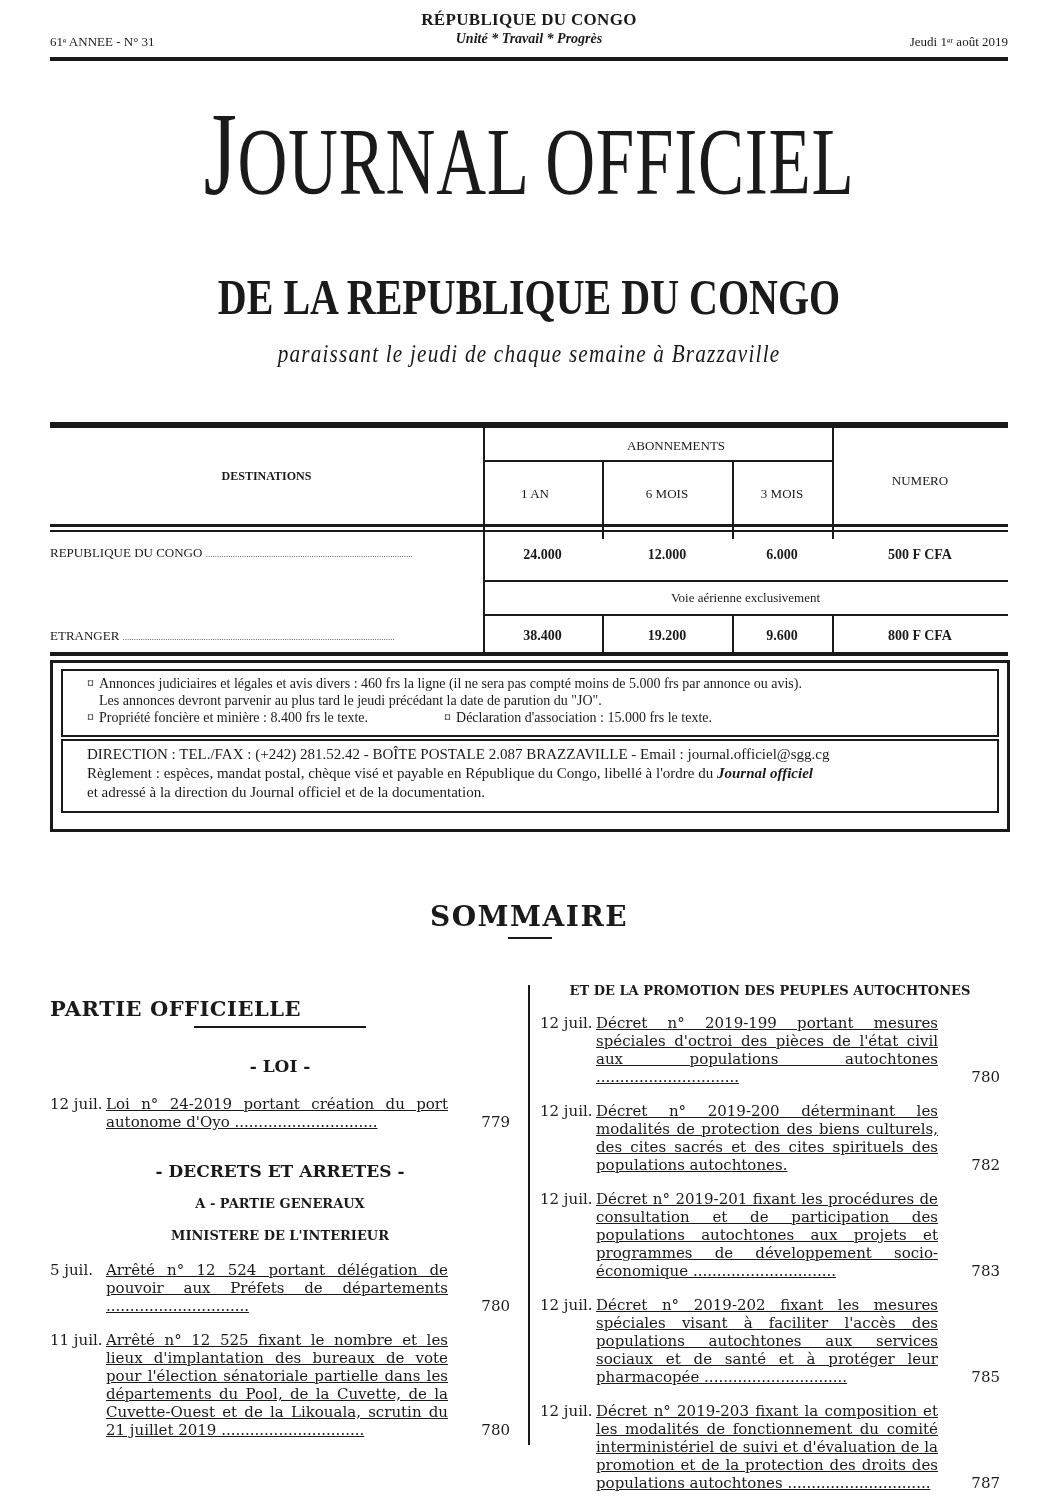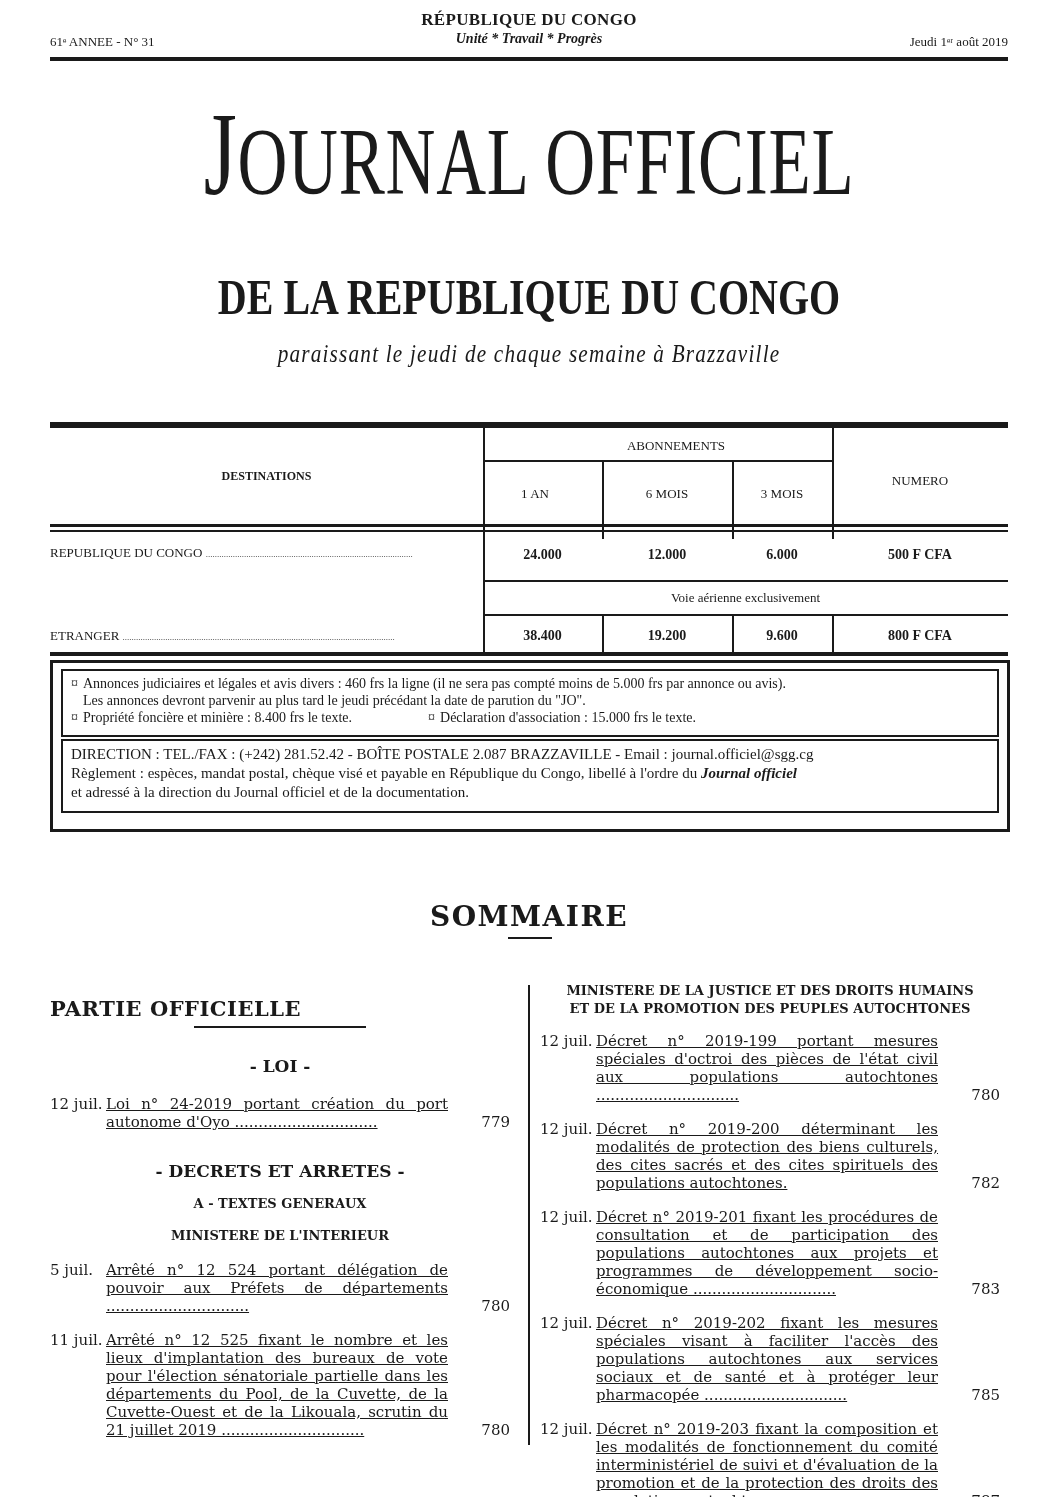--- a/index.html
+++ b/index.html
@@ -23,21 +23,21 @@
   .thick { background:#1a1a1a; position:absolute; }
   .vl { position:absolute; width:2px; background:#1a1a1a; }
   .hl { position:absolute; height:2px; background:#1a1a1a; }
   .cell { position:absolute; text-align:center; font-size:13px; }
   .cellb { position:absolute; text-align:center; font-size:14px; font-weight:bold; }
   .dest { position:absolute; left:0; font-size:13px; }
   .dots { letter-spacing:0; font-size:9px; }
 
   
   #boxes { left:50px; top:660px; width:954px; height:166px; border:3px solid #1a1a1a; }
-  .box { position:absolute; left:8px; right:8px; border:2px solid #1a1a1a; font-size:14px; line-height:17px; padding:4px 8px; }
+  .box { position:absolute; left:8px; right:8px; border:2px solid #1a1a1a; font-size:14px; line-height:17px; padding:4px 24px; }
   #box1 { top:6px; height:56px; }
   #box2 { top:76px; height:62px; font-size:15px; line-height:19px; }
   .bullet { display:inline-block; width:12px; }
 
   #sommaire { top:900px; font-size:28px; font-weight:bold; letter-spacing:1.5px; font-family:"DejaVu Serif", serif; }
   #sommaire-rule { left:508px; width:44px; top:937px; height:2px; background:#1a1a1a; }
 
   #col-divider { left:528px; top:985px; width:2px; height:460px; background:#1a1a1a; }
 
   .col { position:absolute; width:460px; }
@@ -123,39 +123,38 @@
 <div id="colL" class="col">
   <div class="h-part">PARTIE OFFICIELLE</div>
   <div class="h-part-rule"></div>
   <div class="h-sec" style="margin-top:28px">- LOI -</div>
   <div class="entry" style="margin-top:19px">
     <span class="date">12 juil.</span>
     <div class="text" style="overflow: hidden;">Loi n° 24-2019 portant création du port autonome d'Oyo ..............................</div>
     <span class="page">779</span>
   </div>
   <div class="h-sec" style="margin-top:30px">- DECRETS ET ARRETES -</div>
-  <div class="h-sub" style="margin-top:14px">A - TEXTES GENERAUX</div>
+  <div class="h-sub" style="margin-top:14px">A - PARTIE GENERAUX</div>
   <div class="h-sub" style="margin-top:14px">
     <div>MINISTERE DE L'INTERIEUR</div>
   </div>
   <div class="entry" style="margin-top:16px">
     <span class="date">5 juil.</span>
     <div class="text" style="overflow: hidden;">Arrêté n° 12 524 portant délégation de pouvoir aux Préfets de départements ..............................</div>
     <span class="page">780</span>
   </div>
   <div class="entry" style="margin-top:16px">
     <span class="date">11 juil.</span>
     <div class="text" style="overflow: hidden;">Arrêté n° 12 525 fixant le nombre et les lieux d'implantation des bureaux de vote pour l'élection sénatoriale partielle dans les départements du Pool, de la Cuvette, de la Cuvette-Ouest et de la Likouala, scrutin du 21 juillet 2019 ..............................</div>
     <span class="page">780</span>
   </div>
 </div>
 
 <div id="colR" class="col">
   <div class="h-sub">
-    <div>MINISTERE DE LA JUSTICE ET DES DROITS HUMAINS</div>
     <div>ET DE LA PROMOTION DES PEUPLES AUTOCHTONES</div>
   </div>
   <div class="entry" style="margin-top:14px">
     <span class="date">12 juil.</span>
     <div class="text" style="overflow: hidden;">Décret n° 2019-199 portant mesures spéciales d'octroi des pièces de l'état civil aux populations autochtones ..............................</div>
     <span class="page">780</span>
   </div>
   <div class="entry" style="margin-top:16px">
     <span class="date">12 juil.</span>
     <div class="text" style="overflow: hidden;">Décret n° 2019-200 déterminant les modalités de protection des biens culturels, des cites sacrés et des cites spirituels des populations autochtones.</div>

